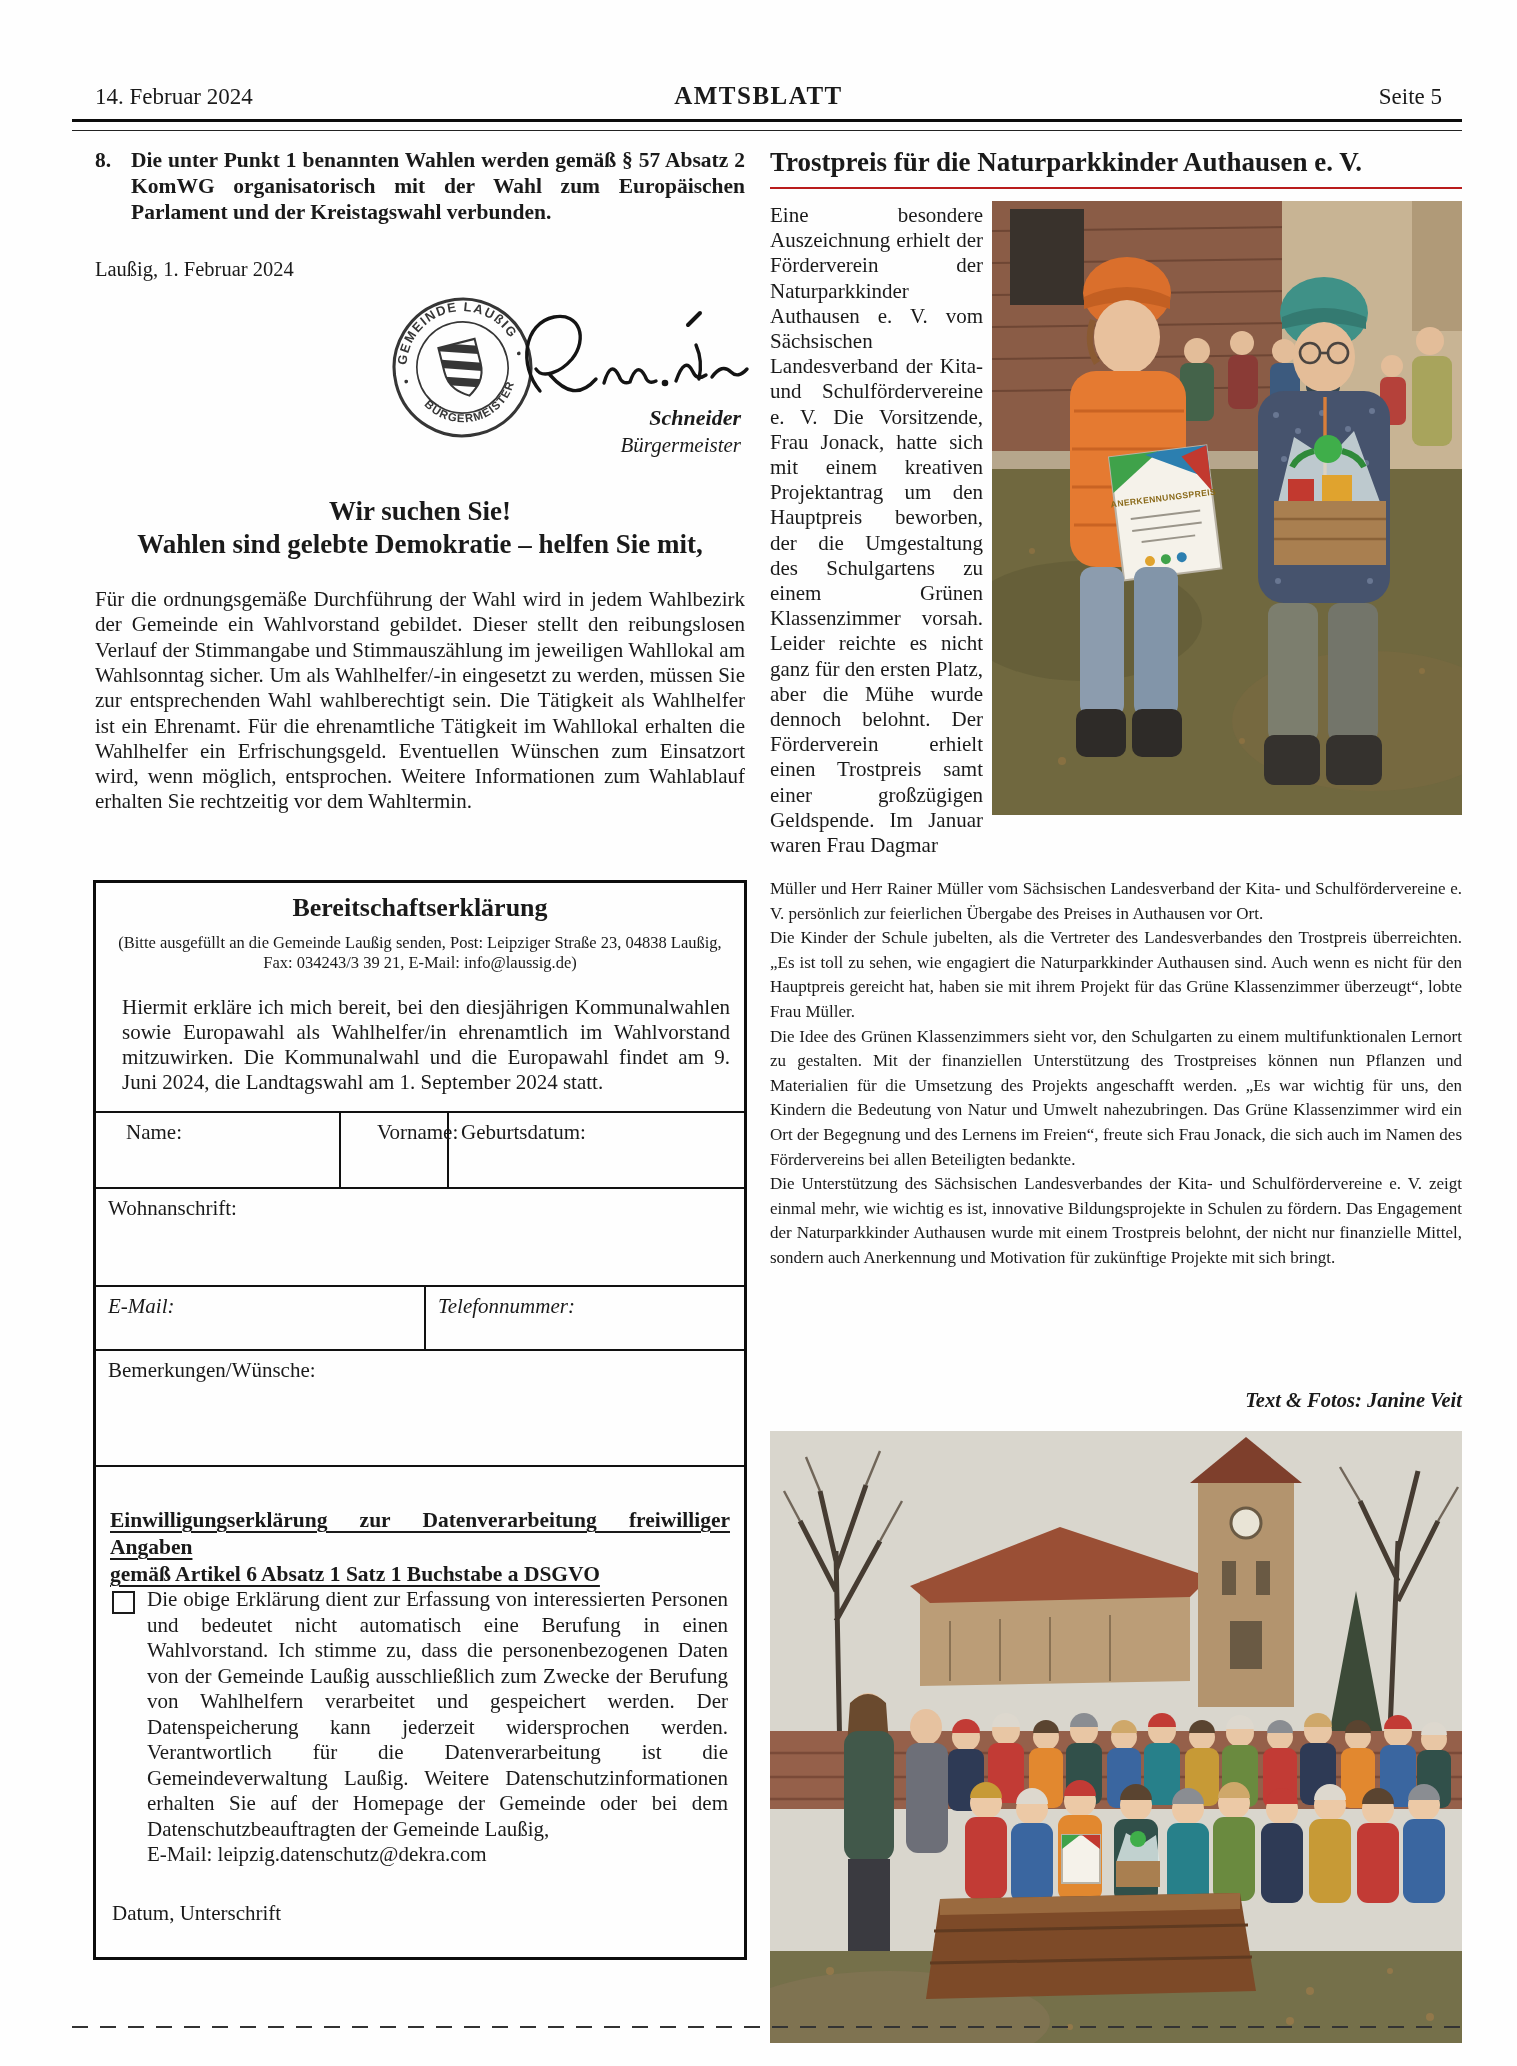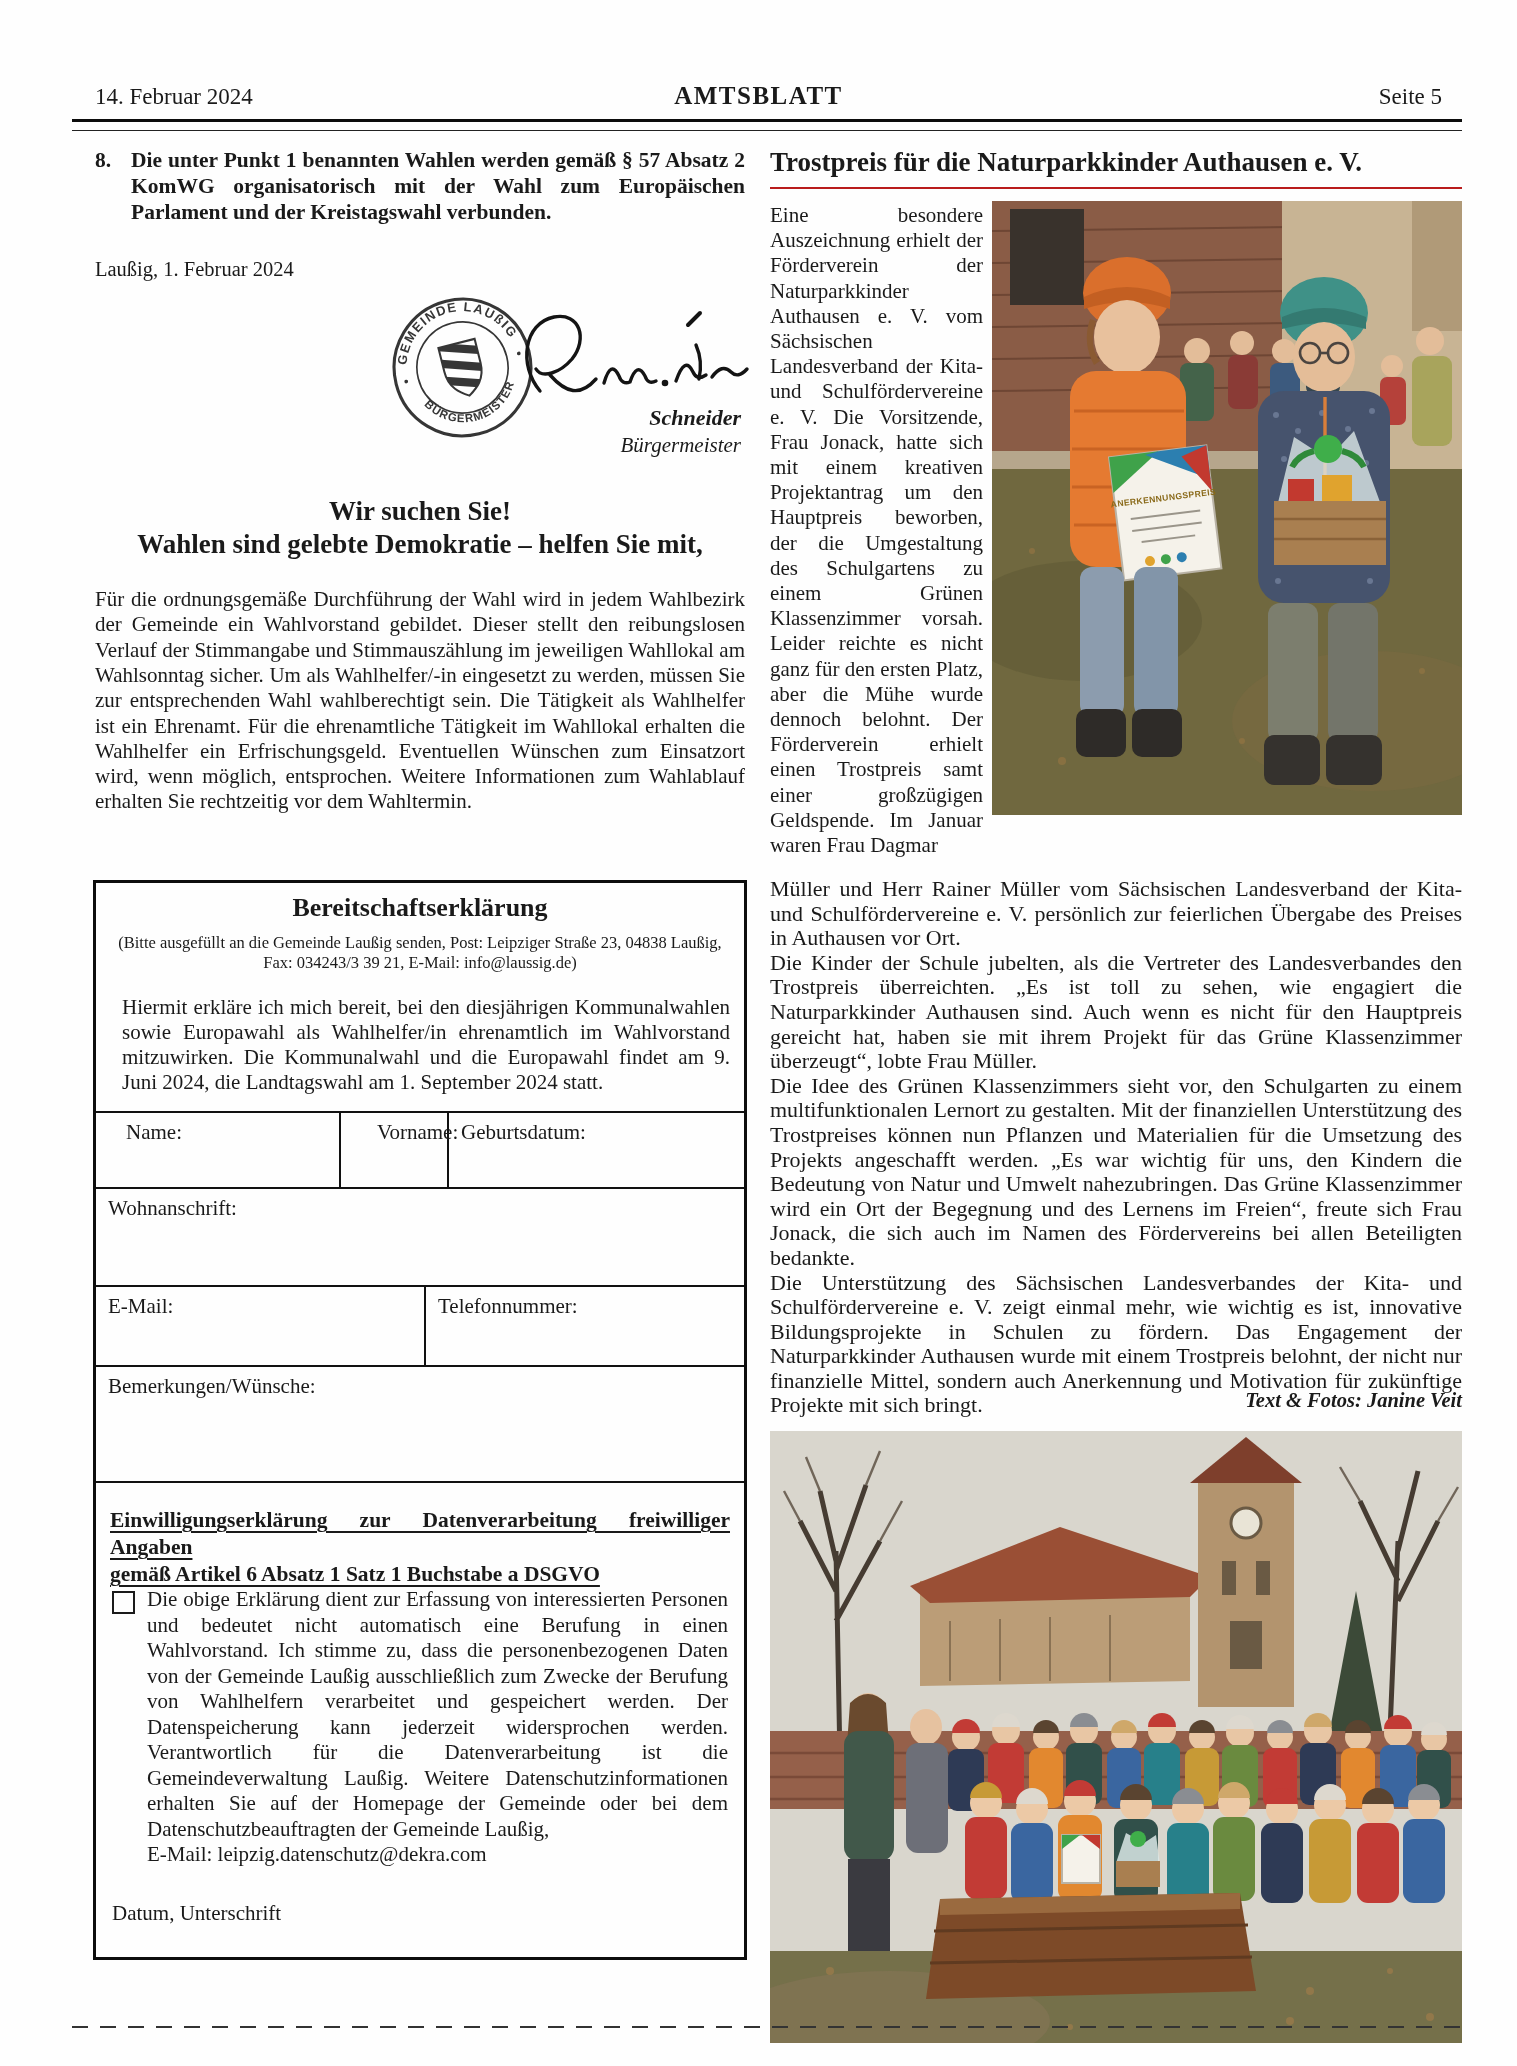--- a/index.html
+++ b/index.html
@@ -28,37 +28,37 @@
   
   .formbox{position:absolute;left:93px;top:880px;width:654px;height:1080px;
         border:3px solid #0d0d0d;box-sizing:border-box;}
   .form-title{position:absolute;top:10px;width:100%;text-align:center;font-weight:bold;font-size:26px;}
   .form-sub{position:absolute;top:50px;width:100%;text-align:center;font-size:16.5px;line-height:20px;}
   .form-decl{position:absolute;top:112px;left:14px;right:14px;font-size:21px;line-height:25px;text-align:justify;margin-left:12px;}
   .ftable{position:absolute;top:228px;left:0;right:0;}
   .frow{display:flex;border-top:2.5px solid #111;box-sizing:border-box;}
   .fcell{box-sizing:border-box;padding:7px 0 0 12px;font-size:21px;}
   .fcell.div{border-right:2.5px solid #111;}
-  .frow.r1{height:76px;}.frow.r2{height:98px;}.frow.r3{height:80px;}
+  .frow.r1{height:76px;}.frow.r2{height:98px;}.frow.r3{height:64px;font-style:italic;}
   .frow.r4{height:118px;border-bottom:2.5px solid #111;}
   .consent-head{position:absolute;top:624px;left:14px;right:14px;font-weight:bold;font-size:21.5px;
         line-height:27px;text-align:justify;}
   .consent-head span{text-decoration:underline;text-decoration-thickness:2px;text-underline-offset:4px;}
   .consent{position:absolute;top:704px;left:14px;right:16px;display:flex;}
   .cbox{width:19px;height:19px;border:2.5px solid #1a1a1a;margin:4px 12px 0 2px;flex-shrink:0;}
   .ctext{font-size:21px;line-height:25.5px;text-align:justify;}
   .datum{position:absolute;left:16px;top:1018px;font-size:21px;}
   
   .rightcol{position:absolute;left:770px;top:147px;width:692px;}
   .headline{font-size:27px;font-weight:bold;padding-bottom:9px;border-bottom:2px solid #b91c1c;}
   .artwrap{position:relative;}
   .colnarrow{position:absolute;left:0;top:14px;width:213px;font-size:21px;line-height:25.2px;
         text-align:justify;hyphens:auto;}
   .photo1{position:absolute;left:222px;top:12px;width:470px;height:614px;}
-  .bodytext{position:absolute;left:0;top:688px;width:692px;font-size:22px;line-height:24.6px;text-align:justify;}
+  .bodytext{position:absolute;left:0;top:688px;width:692px;font-size:17px;line-height:24.6px;text-align:justify;}
   .bodytext p{margin:0;}
   .credit{position:absolute;left:0;top:1200px;width:692px;text-align:right;
         font-weight:bold;font-style:italic;font-size:20.5px;}
   .photo2{position:absolute;left:0;top:1242px;width:692px;height:612px;}
   
   .footrule{position:absolute;left:72px;top:2026px;width:1390px;height:2px;
         background:repeating-linear-gradient(90deg,#333 0 16px,transparent 16px 28px);}
   svg{display:block;}
 </style>
 </head>

